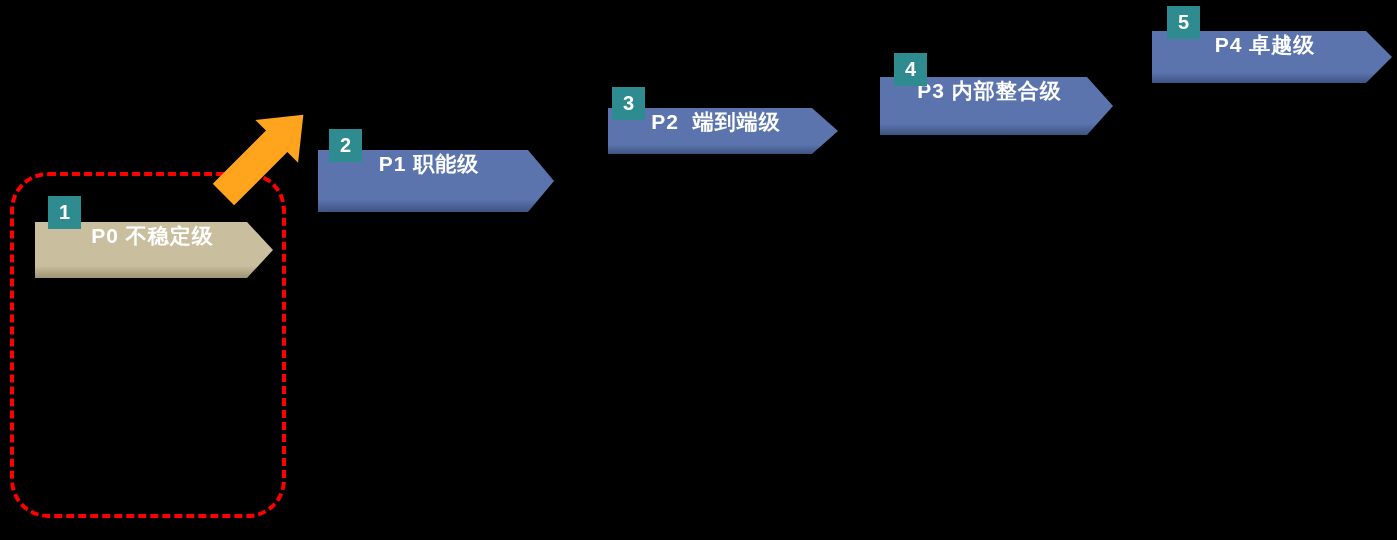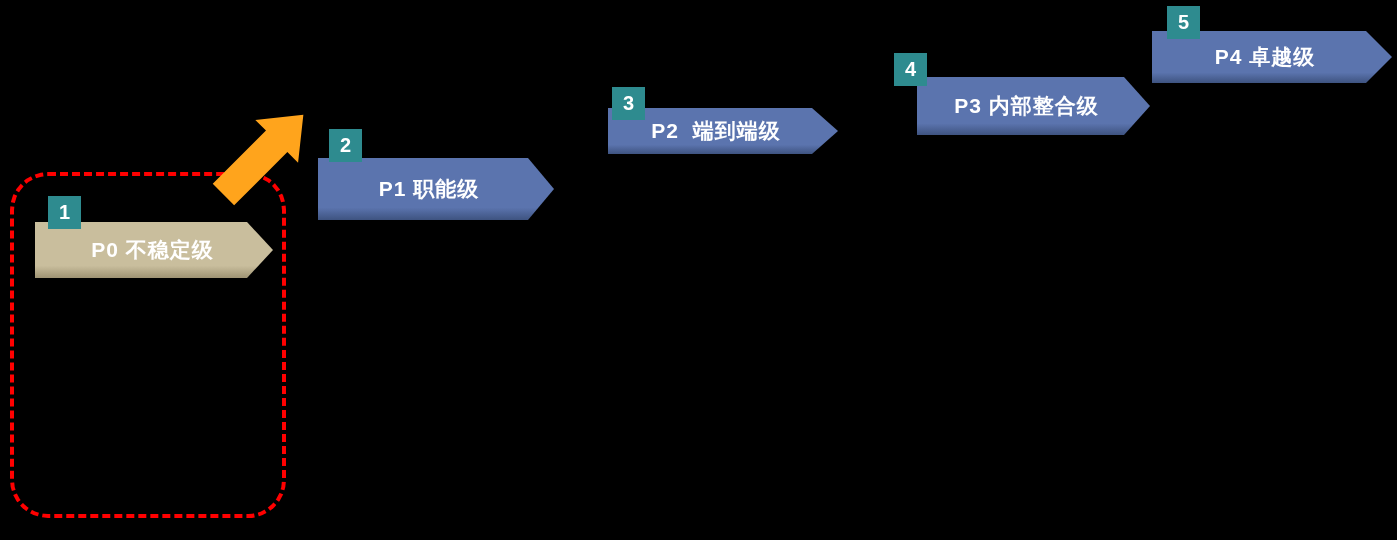--- a/index.html
+++ b/index.html
@@ -20,21 +20,20 @@
     left: 10px; top: 172px;
     width: 276px; height: 346px;
     border: 4px dashed var(--highlight-red, #ff0000);
     border-radius: 38px;
   }
 
   
   .shape {
     position: absolute;
     display: flex;
-    align-items: center;
     justify-content: center;
     color: var(--text, #fff);
     font-weight: bold;
     font-size: 21px;
     letter-spacing: 1px;
     padding-right: 14px;
   }
   .shape .lbl { white-space: pre; }
   .pentagon {
     clip-path: polygon(0 0, calc(100% - 26px) 0, 100% 50%, calc(100% - 26px) 100%, 0 100%);
@@ -46,23 +45,23 @@
       var(--accent-blue-dark, #3e5380) 100%);
   }
   .tan {
     background: linear-gradient(180deg,
       var(--tan, #c9be9d) 0%,
       var(--tan, #c9be9d) 78%,
       var(--tan-dark, #9e9373) 100%);
   }
 
   .lvl1 { left: 35px;   top: 222px; width: 238px; height: 56px; padding-left: 11px; }
-  .lvl2 { left: 318px;  top: 150px; width: 236px; height: 62px; margin-top: 8px; }
+  .lvl2 { left: 318px;  top: 150px; width: 236px; height: 62px; }
   .lvl3 { left: 608px;  top: 108px; width: 230px; height: 46px; }
-  .lvl4 { left: 880px;  top: 77px;  width: 233px; height: 58px; margin-left: 37px; }
+  .lvl4 { left: 880px;  top: 77px;  width: 233px; height: 58px; }
   .lvl5 { left: 1152px; top: 31px;  width: 240px; height: 52px; }
 
   
   .badge {
     position: absolute;
     width: 33px; height: 33px;
     background: var(--badge-teal, #2e8b8f);
     color: var(--text, #fff);
     display: flex;
     align-items: center;

